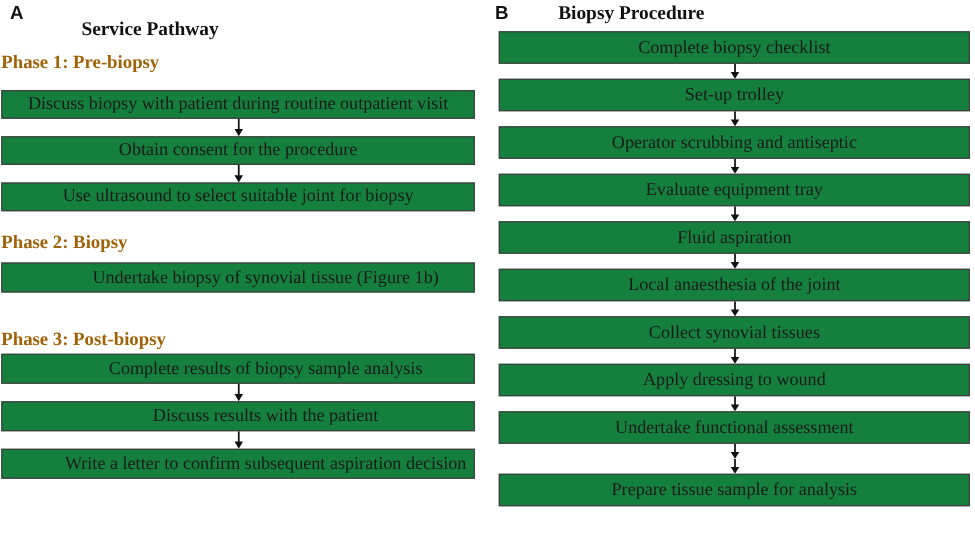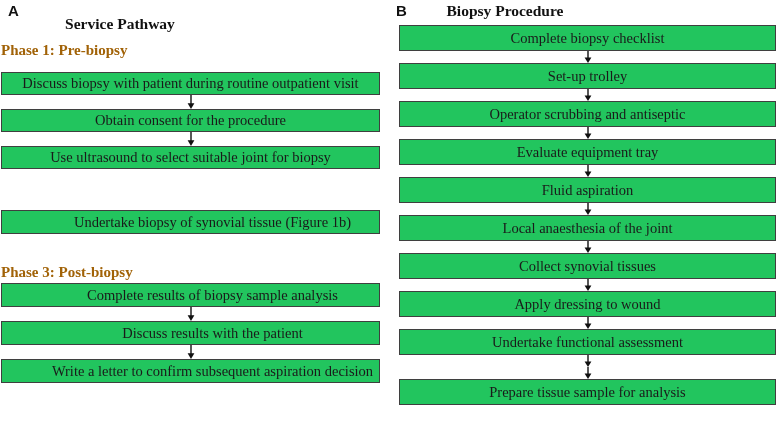--- a/index.html
+++ b/index.html
@@ -52,21 +52,21 @@
     align-items: stretch;
   }
   .colA { left: 1px;   width: 379px; }
   .colB { left: 399px; width: 377px; }
   .fa { top: 72px; }
   .fb2 { top: 210px; }
   .fa3 { top: 283px; }
   .fB { top: 25px; }
   .box {
     box-sizing: border-box;
-    background: #22c55e;
+    background: #15803d;
     border: 1px solid #3f3f3f;
     display: flex;
     align-items: center;
     justify-content: center;
     text-align: center;
     font-size: 14.5px;
     line-height: 1;
     padding: 0 3px;
     white-space: nowrap;
     overflow: hidden;
@@ -104,20 +104,21 @@
     <div class="box h23">Obtain consent for the procedure</div>
     <div class="arrow a14">
         <svg width="12" height="14" viewBox="0 0 12 14">
           <line x1="6" y1="0" x2="6" y2="9" stroke="#111" stroke-width="1.4"></line>
           <polygon points="2.6,8.2 9.4,8.2 6,14" fill="#111"></polygon>
         </svg>
       </div>
     <div class="box h23">Use ultrasound to select suitable joint for biopsy</div>
   </div>
 
+  <div class="phase-heading ph2">Phase 2: Biopsy</div>
 
   <div class="flow colA fb2">
     <div class="box h24">Undertake biopsy of synovial tissue (Figure 1b)</div>
   </div>
 
   <div class="phase-heading ph3">Phase 3: Post-biopsy</div>
 
   <div class="flow colA fa3">
     <div class="box h24">Complete results of biopsy sample analysis</div>
     <div class="arrow a14">

